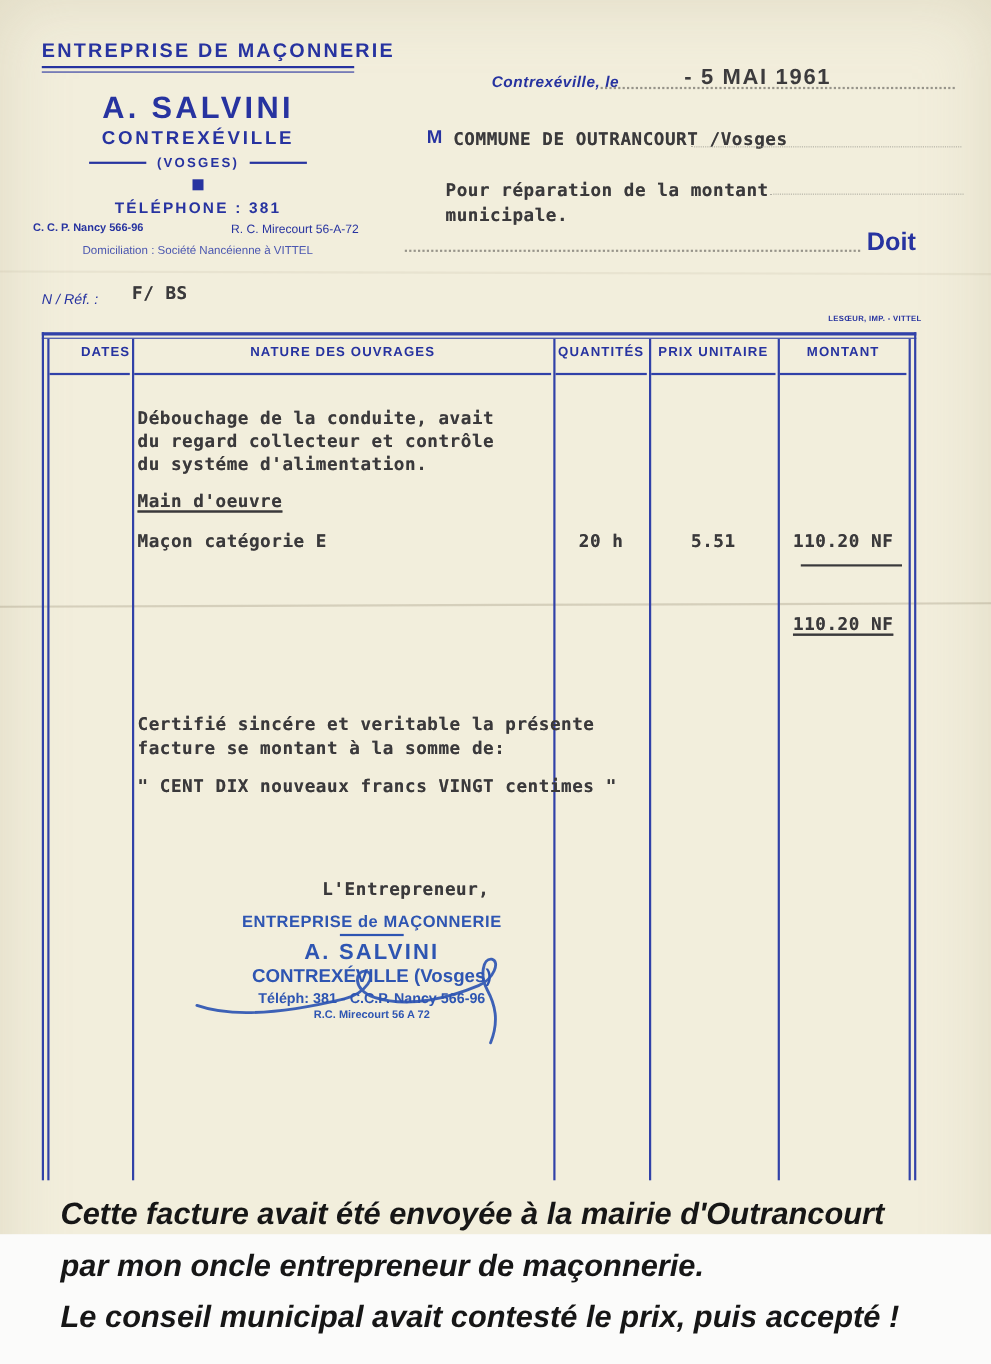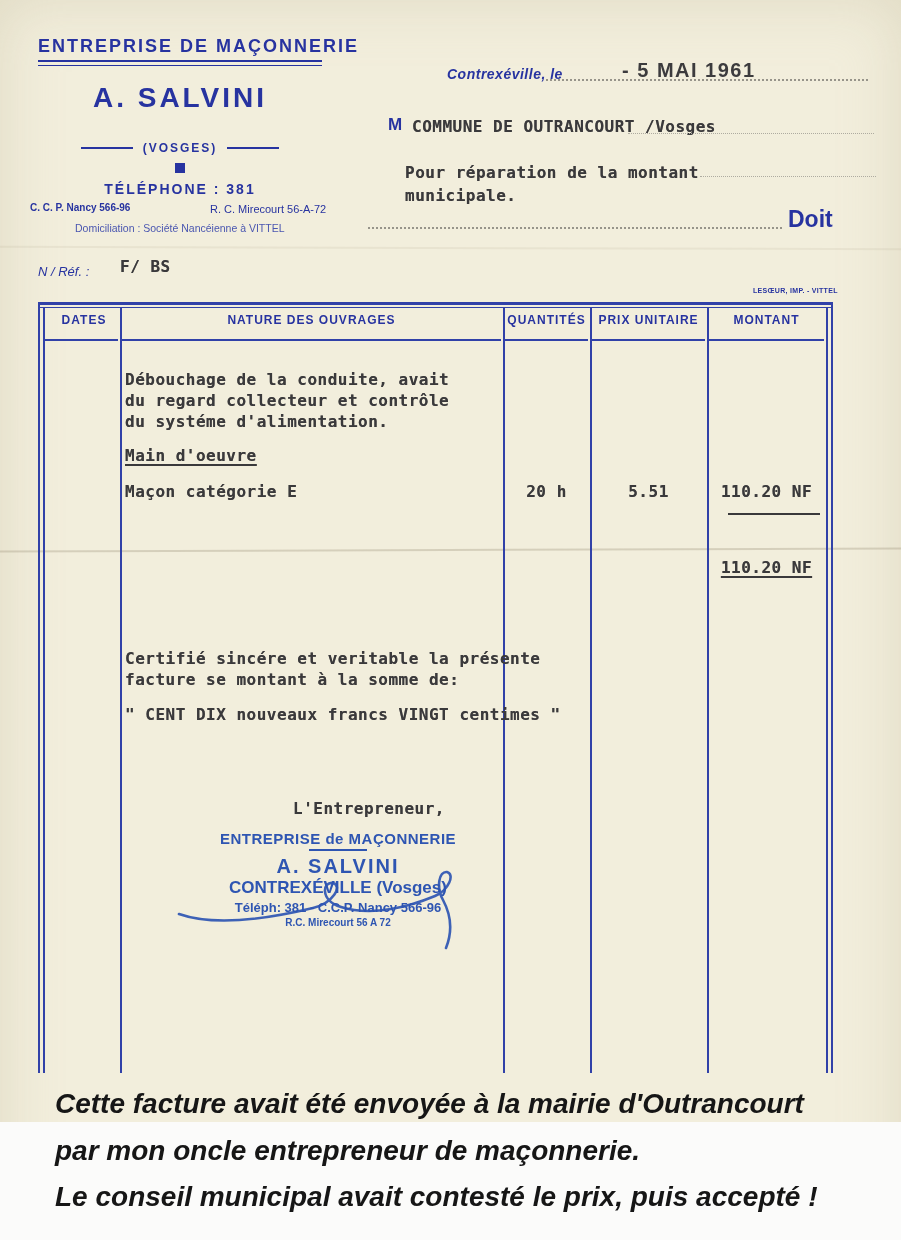--- a/index.html
+++ b/index.html
@@ -66,20 +66,21 @@
 </head>
 <body>
 
 <div class="page">
 
   <div class="abs lh-title" style="left:38px;top:36px;">ENTREPRISE DE MAÇONNERIE</div>
   <div class="abs dbl-rule" style="left:38px;top:60px;width:284px;"></div>
   <div class="abs dbl-rule" style="left:38px;top:65px;width:284px;height:1px;"></div>
 
   <div class="abs lh-name" style="left:38px;top:82px;width:284px;">A. SALVINI</div>
+  <div class="abs lh-city" style="left:38px;top:116px;width:284px;">CONTREXÉVILLE</div>
 
   <div class="abs vosges-row" style="left:38px;top:141px;width:284px;">
     <span class="dash"></span>
     <span class="txt">(VOSGES)</span>
     <span class="dash"></span>
   </div>
   <div class="abs sq" style="left:175px;top:163px;"></div>
 
   <div class="abs lh-tel" style="left:38px;top:181px;width:284px;">TÉLÉPHONE :   381</div>
   <div class="abs lh-small" style="left:30px;top:202px;">C. C. P. Nancy 566-96</div>
@@ -116,21 +117,21 @@
     <div class="vline outer" style="left:0;"></div>
     <div class="vline" style="left:5px;"></div>
     <div class="vline outer" style="left:793px;"></div>
     <div class="vline" style="left:788px;"></div>
 
     <div class="vline" style="left:82px;"></div>
     <div class="vline" style="left:465px;"></div>
     <div class="vline" style="left:552px;"></div>
     <div class="vline" style="left:669px;"></div>
 
-    <div class="th" style="left:6px;width:80px;">DATES</div>
+    <div class="th" style="left:6px;width:80px;padding-left:12px;">DATES</div>
     <div class="th" style="left:82px;width:383px;">NATURE DES OUVRAGES</div>
     <div class="th" style="left:465px;width:87px;">QUANTITÉS</div>
     <div class="th" style="left:552px;width:117px;">PRIX UNITAIRE</div>
     <div class="th" style="left:669px;width:119px;">MONTANT</div>
 
     <div class="thrule" style="left:7px;width:73px;"></div>
     <div class="thrule" style="left:84px;width:379px;"></div>
     <div class="thrule" style="left:467px;width:83px;"></div>
     <div class="thrule" style="left:554px;width:113px;"></div>
     <div class="thrule" style="left:671px;width:115px;"></div>

